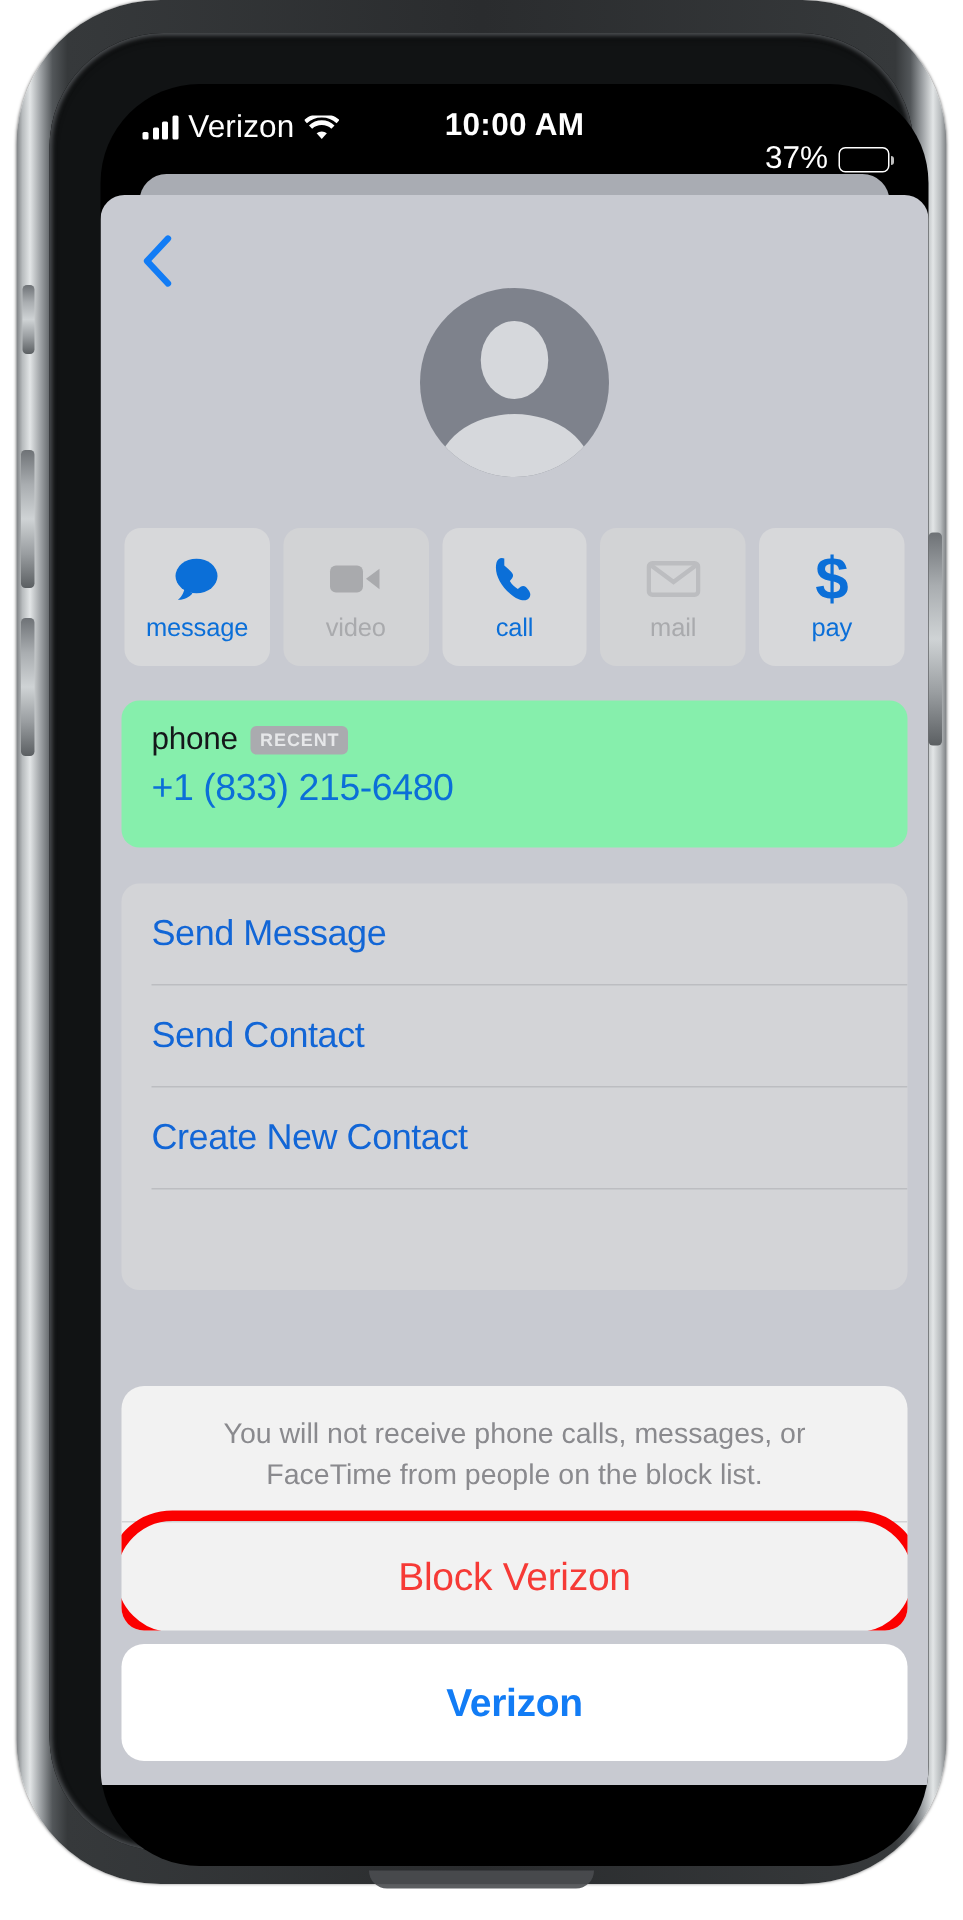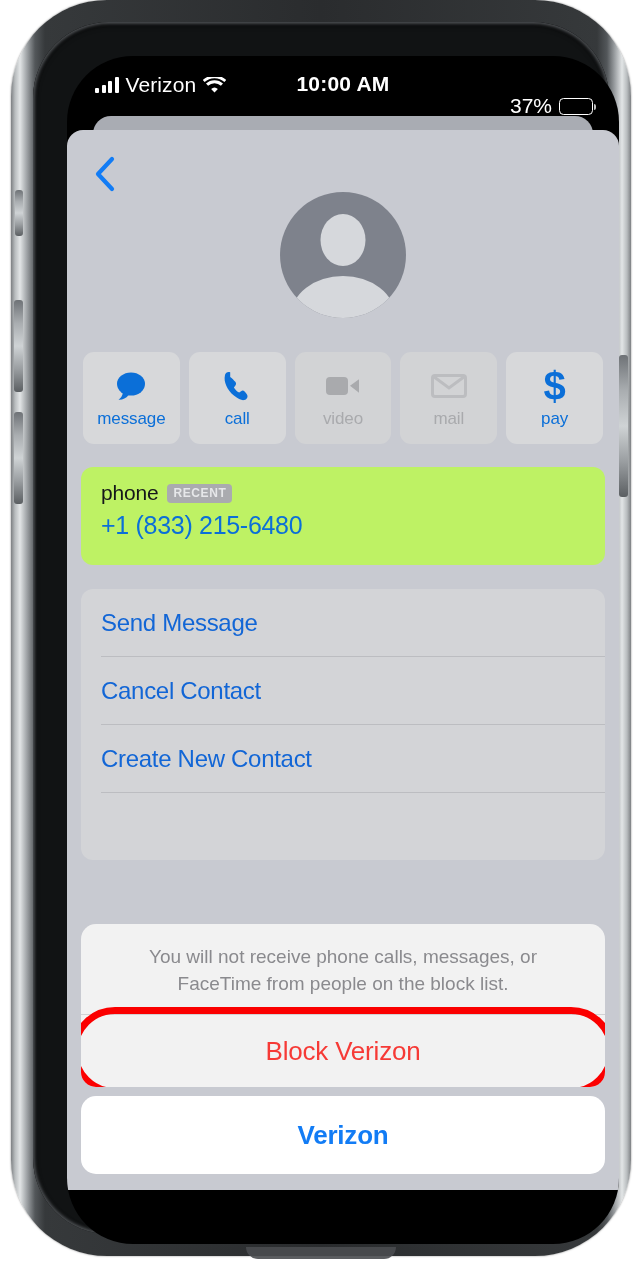--- a/index.html
+++ b/index.html
@@ -174,21 +174,21 @@
   .qa-tile.disabled { background: #d2d3d5; cursor: default; }
   .qa-icon { height: 36px; display: flex; align-items: center; justify-content: center; }
   .qa-label { font-size: 17px; color: #0b6fd8; letter-spacing: -.1px; }
   .qa-tile.disabled .qa-label { color: #a9aaad; }
   .qa-dollar { font-size: 40px; font-weight: 700; color: #0b6fd8; line-height: 32px; }
 
   
   .phone-section {
     position: absolute; left: 14px; top: 337px;
     width: 524px; height: 98px;
-    background: #bef264;
+    background: #86efac;
     border-radius: 12px;
     padding: 14px 20px;
     cursor: pointer;
   }
   .phone-label-row { display: flex; align-items: center; gap: 9px; }
   .phone-label { font-size: 21px; color: #15171a; letter-spacing: -.2px; }
   .recent-badge {
     background: #aaabaf; color: #e6e7e9;
     font-size: 12px; font-weight: 700; letter-spacing: .6px;
     padding: 2.5px 6px; border-radius: 4px;
@@ -324,39 +324,39 @@
           <div class="qa-tile">
             <span class="qa-icon">
               <svg width="34" height="30" viewBox="0 0 34 30">
                 <ellipse cx="17" cy="13" rx="14" ry="11.5" fill="#0b6fd8"></ellipse>
                 <path d="M9 21c-.5 4-2.5 6.5-4.5 7.8 3.9.3 7.6-1.6 9.8-4.2z" fill="#0b6fd8"></path>
               </svg>
             </span>
             <span class="qa-label">message</span>
           </div>
 
-          <div class="qa-tile">
-            <span class="qa-icon">
-              <svg width="30" height="32" viewBox="0 0 30 32">
-                <path d="M8.2 2.3C6 1.3 3.6 2.5 3 5c-1.7 7 2.3 15 8.9 20.6 4.6 3.9 8 5 10.4 4.5 2.3-.5 3.7-2.6 3.1-4.6-.4-1.3-1.6-3-2.8-4.1-1.1-1-2.4-1-3.5-.2l-1.9 1.4c-2.2-1.2-4-2.9-5.3-5.2l1.5-1.9c.9-1.1.9-2.5-.1-3.7C12 10.4 10 8.3 8.2 7z" fill="#0b6fd8"></path>
-              </svg>
-            </span>
-            <span class="qa-label">call</span>
-          </div>
-
           <div class="qa-tile disabled">
             <span class="qa-icon">
               <svg width="36" height="26" viewBox="0 0 36 26">
                 <rect x="1" y="4" width="22" height="18" rx="4" fill="#a9aaad"></rect>
                 <path d="M25 12.8 34 6.2v13.6z" fill="#a9aaad"></path>
               </svg>
             </span>
             <span class="qa-label">video</span>
           </div>
 
+          <div class="qa-tile">
+            <span class="qa-icon">
+              <svg width="30" height="32" viewBox="0 0 30 32">
+                <path d="M8.2 2.3C6 1.3 3.6 2.5 3 5c-1.7 7 2.3 15 8.9 20.6 4.6 3.9 8 5 10.4 4.5 2.3-.5 3.7-2.6 3.1-4.6-.4-1.3-1.6-3-2.8-4.1-1.1-1-2.4-1-3.5-.2l-1.9 1.4c-2.2-1.2-4-2.9-5.3-5.2l1.5-1.9c.9-1.1.9-2.5-.1-3.7C12 10.4 10 8.3 8.2 7z" fill="#0b6fd8"></path>
+              </svg>
+            </span>
+            <span class="qa-label">call</span>
+          </div>
+
           <div class="qa-tile disabled">
             <span class="qa-icon">
               <svg width="36" height="26" viewBox="0 0 36 26">
                 <rect x="1.5" y="2.5" width="33" height="21" rx="2.5" fill="none" stroke="#bcbdc0" stroke-width="3"></rect>
                 <path d="M2.5 3.5 18 15 33.5 3.5" fill="none" stroke="#bcbdc0" stroke-width="3"></path>
               </svg>
             </span>
             <span class="qa-label">mail</span>
           </div>
 
@@ -372,21 +372,21 @@
           <div class="phone-label-row">
             <span class="phone-label">phone</span>
             <span class="recent-badge">RECENT</span>
           </div>
           <div class="phone-number">+1 (833) 215-6480</div>
         </div>
 
         <div class="action-list">
           <div class="action-row">Send Message</div>
           <div class="action-sep"></div>
-          <div class="action-row">Cancel Contact</div>
+          <div class="action-row">Send Contact</div>
           <div class="action-sep"></div>
           <div class="action-row">Create New Contact</div>
           <div class="action-sep"></div>
           <div class="action-row"></div>
         </div>
 
         <div class="action-sheet">
 
           <div class="sheet-group">
             <div class="sheet-desc">You will not receive phone calls, messages, or FaceTime from people on the block list.</div>

